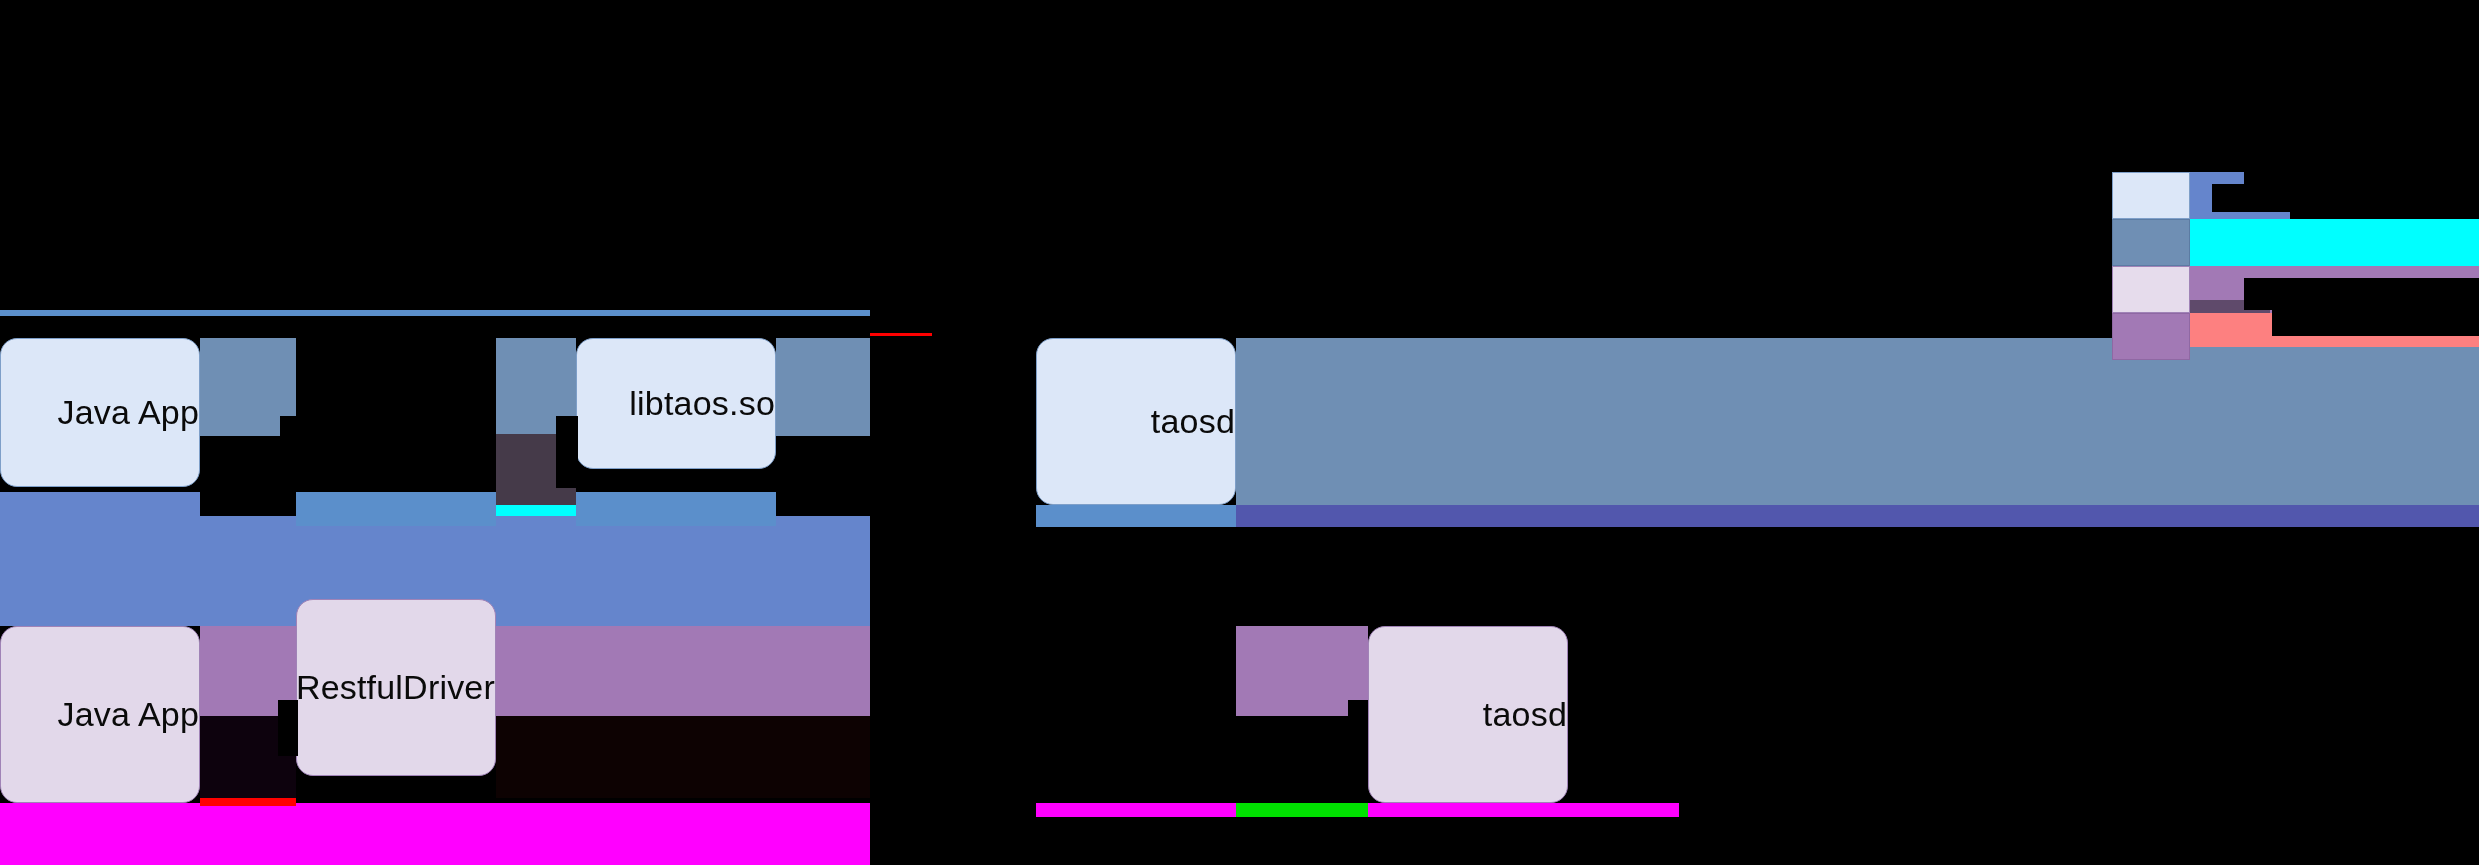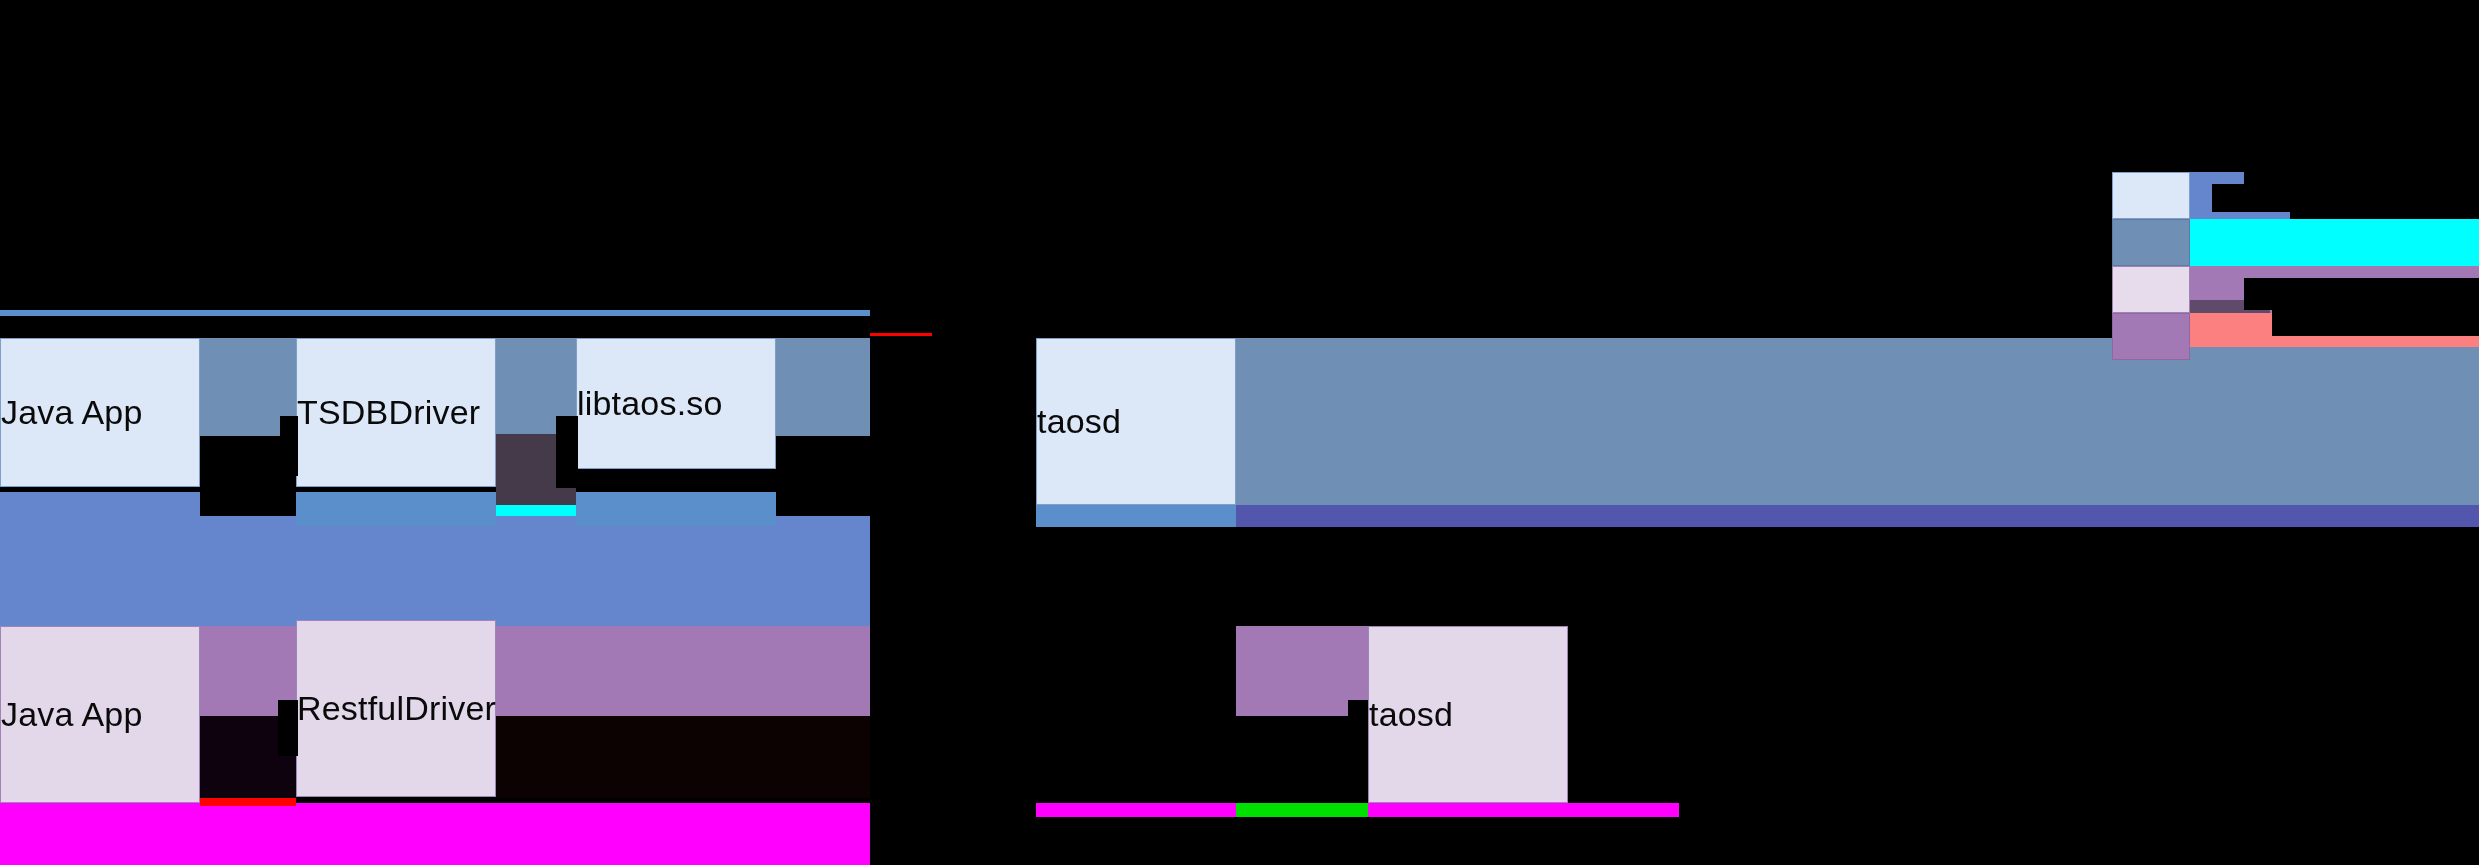--- a/index.html
+++ b/index.html
@@ -17,26 +17,27 @@
     background: #000000;
     overflow: hidden;
   }
 
   
   .node {
     position: absolute;
     box-sizing: border-box;
     display: flex;
     align-items: center;
-    justify-content: flex-start;
+    justify-content: flex-end;
     font-size: 34px;
     color: #0a0a0a;
     letter-spacing: 0.2px;
     text-align: center;
     line-height: 1.1;
+    border-radius: 17px;
   }
   .node.blue {
     background: #dce7f8;
     border: 1.5px solid #7e9fc9;
   }
   .node.purple {
     background: #e2d8ea;
     border: 1.5px solid #a083b7;
   }
 
@@ -91,23 +92,20 @@
   <div class="band" style="left:1236px; top:338px; width:1243px; height:167px; background:#6f8fb4;"></div>
 
   <div class="band" style="left:1236px; top:505px; width:1243px; height:22px; background:#5257ad;"></div>
 
   <div class="band" style="left:1036px; top:505px; width:200px; height:22px; background:#5b8fcb;"></div>
 
   <div class="node blue" style="left:0px; top:338px; width:200px; height:149px;">
     <span>Java App</span>
   </div>
 
-  <div class="node blue" style="left:296px; top:338px; width:200px; height:149px;">
-    <span>TSDBDriver</span>
-  </div>
 
   <div class="node blue" style="left:576px; top:338px; width:200px; height:131px;">
     <span>libtaos.so</span>
   </div>
 
   <div class="node blue" style="left:1036px; top:338px; width:200px; height:167px;">
     <span>taosd</span>
   </div>
 
   <div class="band" style="left:200px; top:436px; width:96px; height:86px; background:#000000;"></div>
@@ -134,21 +132,21 @@
   <div class="band" style="left:1236px; top:803px; width:132px; height:14px; background:#00e000;"></div>
 
   <div class="band" style="left:1368px; top:803px; width:311px; height:14px; background:#ff00ff;"></div>
 
   <div class="band" style="left:200px; top:796px; width:96px; height:10px; background:#ff0000;"></div>
 
   <div class="node purple" style="left:0px; top:626px; width:200px; height:177px;">
     <span>Java App</span>
   </div>
 
-  <div class="node purple" style="left:296px; top:620px; width:200px; height:177px;">
+  <div class="node purple" style="left:296px; top:599px; width:200px; height:177px;">
     <span>RestfulDriver</span>
   </div>
 
 
   <div class="node purple" style="left:1368px; top:626px; width:200px; height:177px;">
     <span>taosd</span>
   </div>
 
   <div class="band" style="left:200px; top:716px; width:96px; height:82px; background:#0d020d;"></div>
   <div class="band" style="left:496px; top:716px; width:374px; height:82px; background:#0d0202;"></div>

